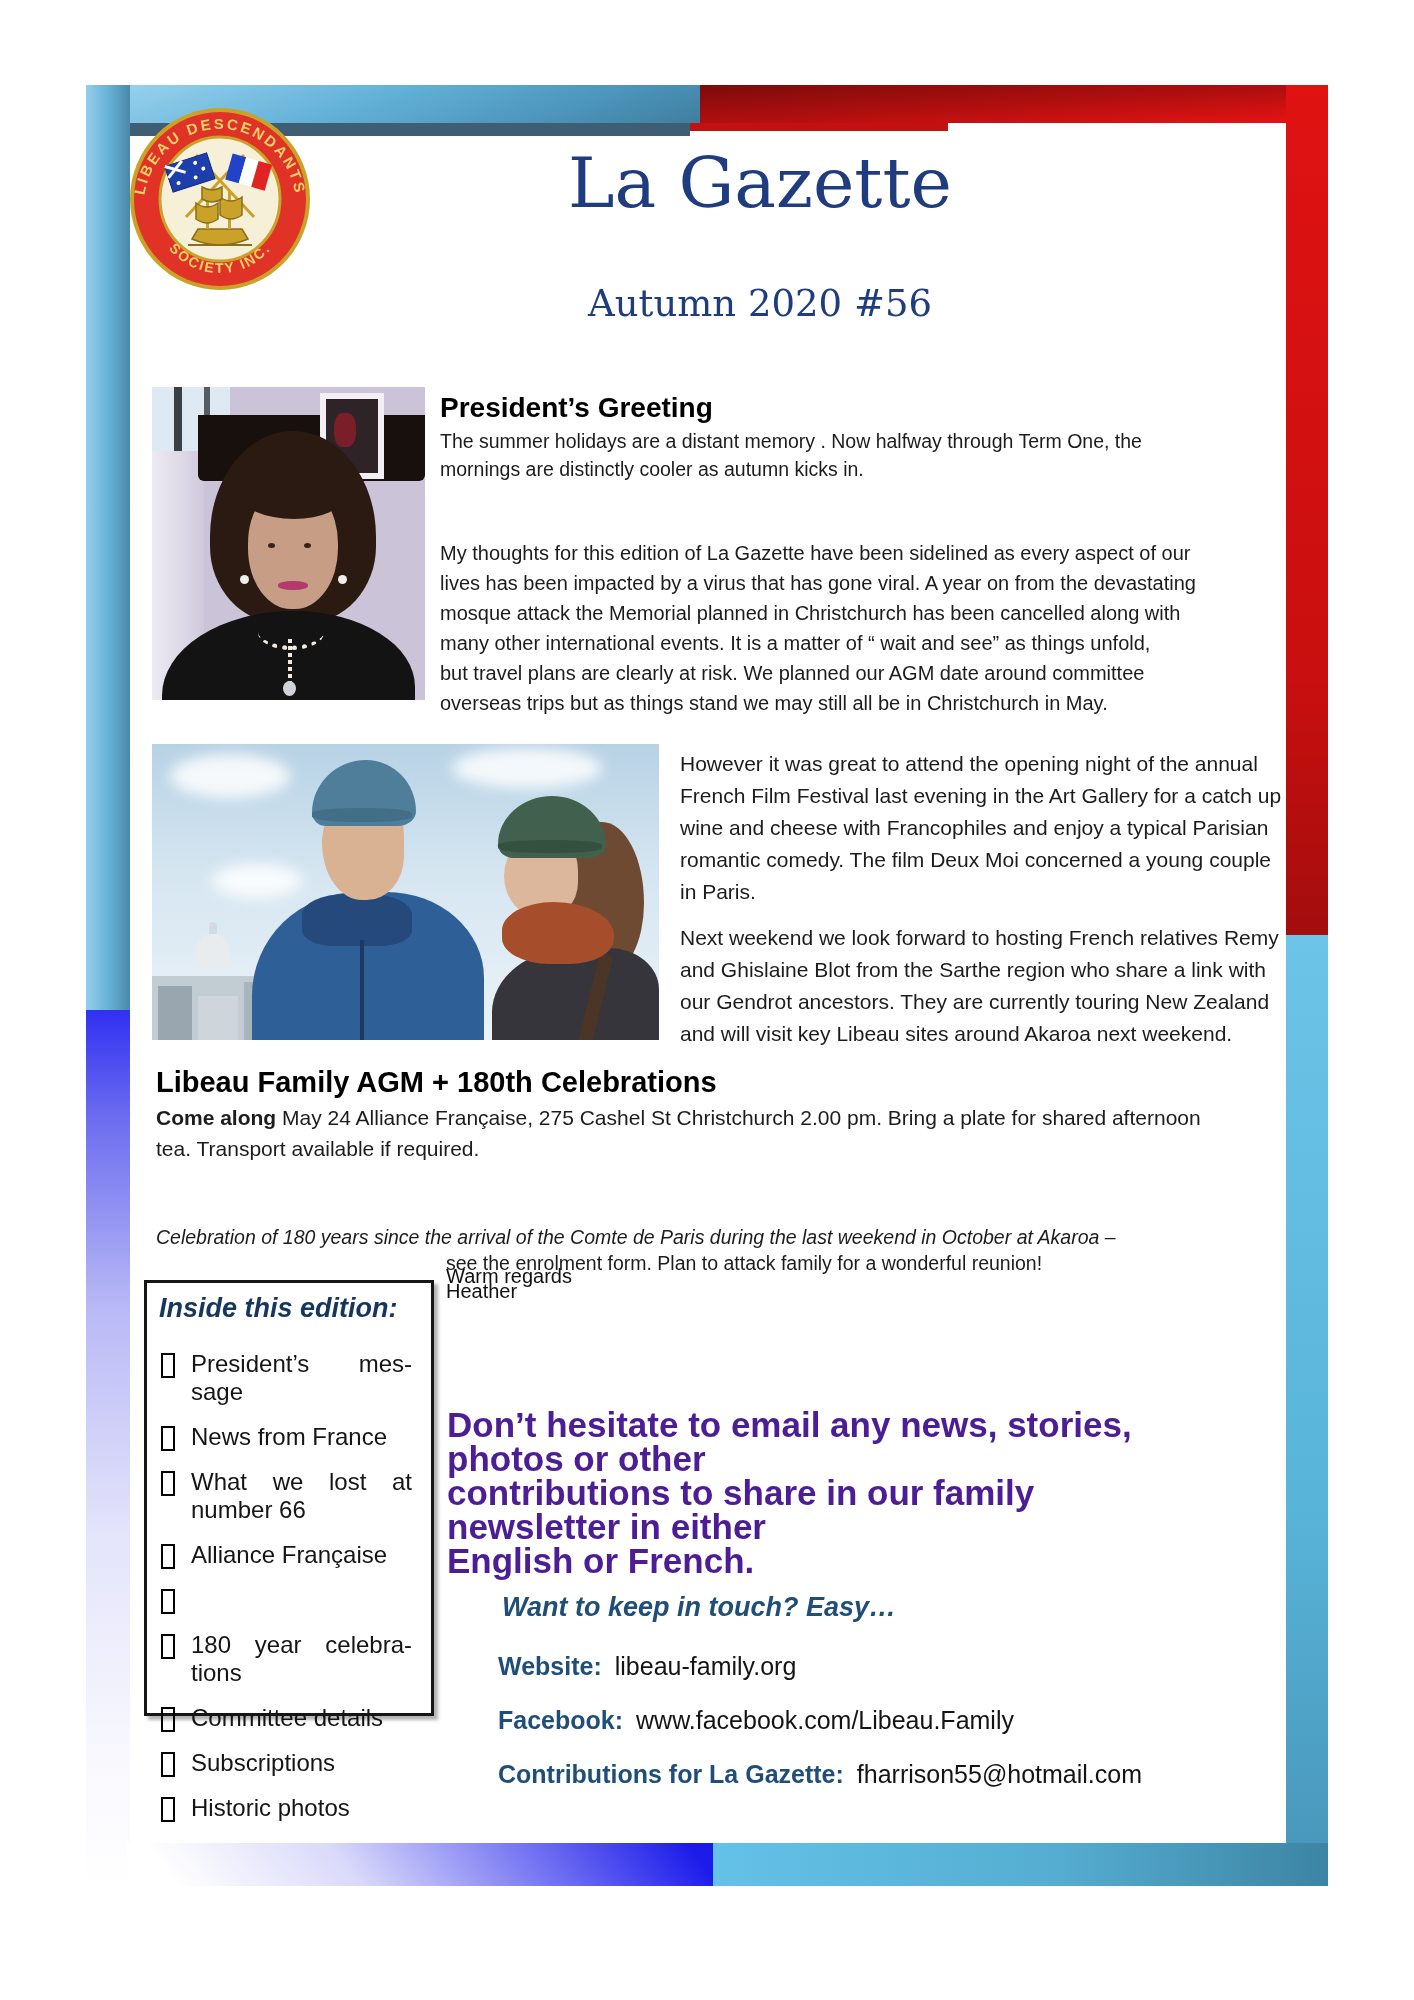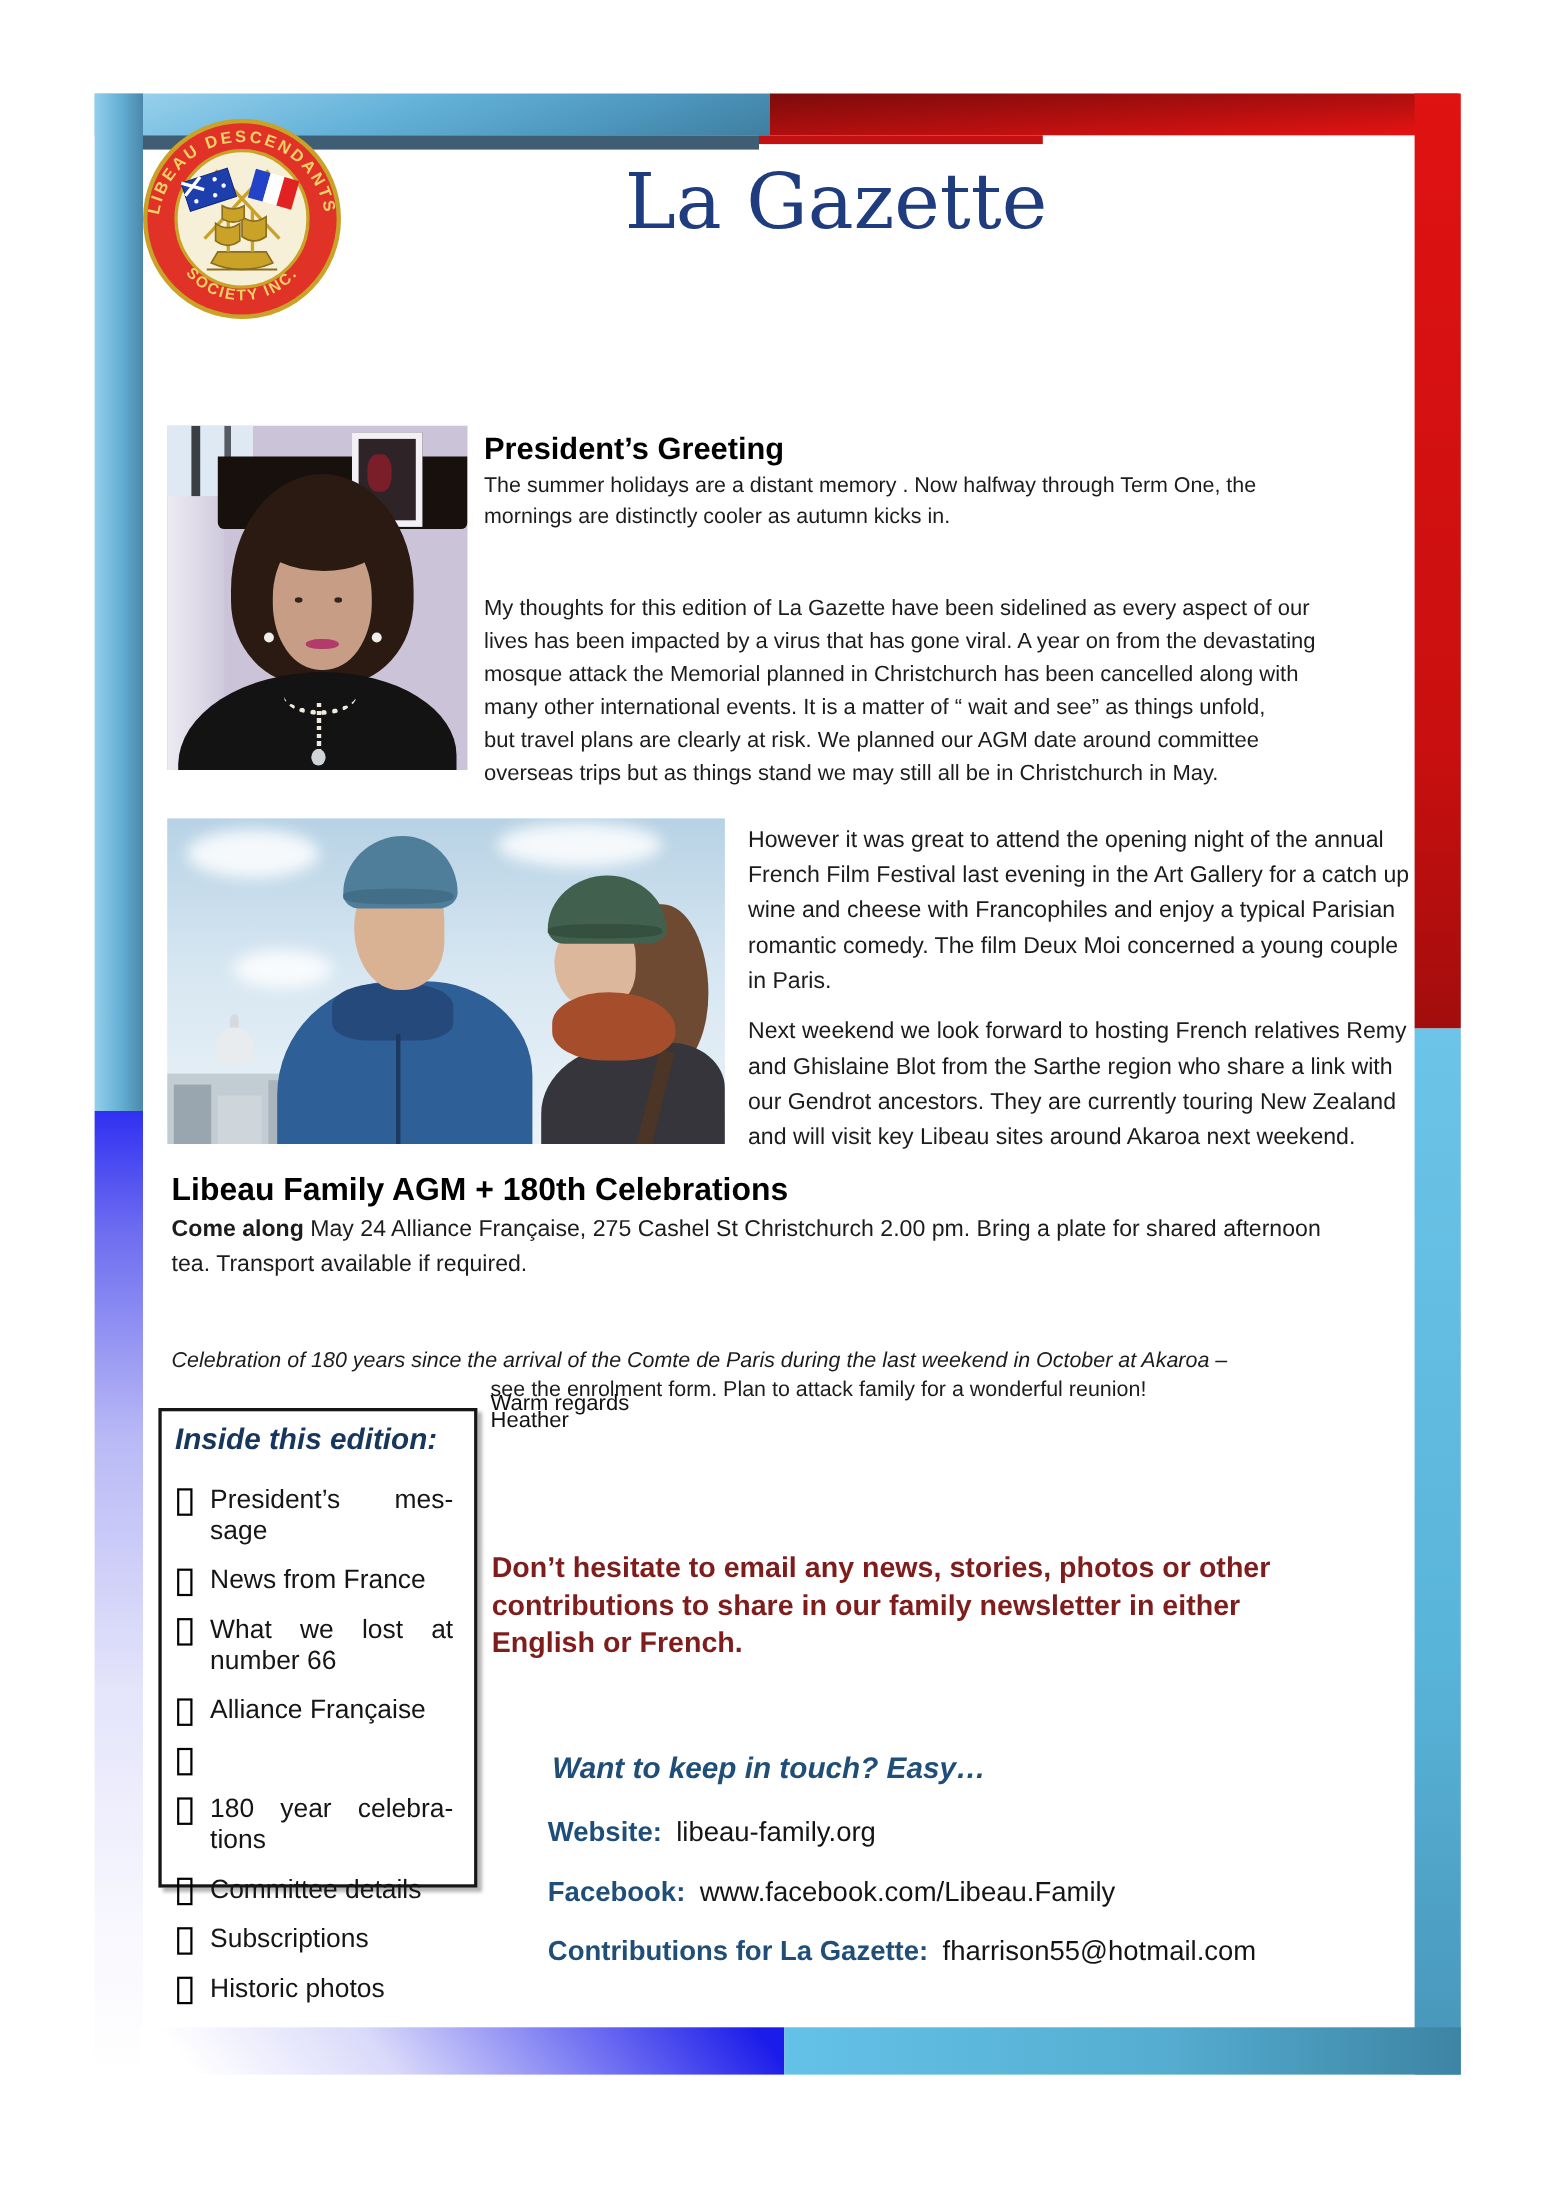--- a/index.html
+++ b/index.html
@@ -40,22 +40,22 @@
   
   .inside-box{left:144px;top:1280px;width:290px;height:436px;background:#fff;
     border:3px solid #161616;box-shadow:4px 4px 3px rgba(120,120,120,.55);box-sizing:border-box;}
   .inside-title{margin:10px 0 0 12px;font-style:italic;font-weight:bold;font-size:27px;color:#17365d;}
   .inside-items{margin:26px 0 0 12px;display:flex;flex-direction:column;gap:17px;}
   .inside-item{display:flex;align-items:flex-start;}
   .tofu{display:inline-block;flex:0 0 auto;width:10px;height:21px;border:2px solid #000;
     margin:3px 16px 0 2px;}
   .item-text{width:221px;font-size:24px;line-height:28px;color:#151515;text-align:justify;}
 
-  .red-note{left:447px;top:1408px;width:710px;font-weight:bold;font-size:26px;line-height:34px;
-    color:#7f1d1d;white-space:pre-line;}
+  .red-note{left:447px;top:1408px;width:710px;font-weight:bold;font-size:35px;line-height:34px;
+    color:#4c1d95;white-space:pre-line;}
   .touch-heading{left:502px;top:1592px;font-style:italic;font-weight:bold;font-size:27px;color:#1f4e79;}
   .contact-row{font-size:25px;color:#111;}
   .contact-label{font-weight:bold;color:#1f4e79;}
   .contact-value{margin-left:13px;color:#141414;}
 
   
   .pres-photo{left:152px;top:387px;width:273px;height:313px;overflow:hidden;background:#cbc3d8;}
   .pres-curtain{left:0;top:0;width:52px;height:313px;
     background:linear-gradient(to right,#eceaf2 0%,#dcd8e6 60%,#cfc9dd 100%);}
   .pres-window{left:0;top:0;width:78px;height:64px;background:#dfe9f4;}
@@ -170,20 +170,21 @@
         <rect x="100" y="84" width="3" height="38" stroke="none"></rect>
         <path d="M 68,96 Q 79,104 90,96 L 90,112 Q 79,120 68,112 Z"></path>
         <path d="M 92,90 Q 103,98 114,90 L 114,108 Q 103,116 92,108 Z"></path>
         <path d="M 74,80 Q 84,86 94,80 L 94,92 Q 84,98 74,92 Z"></path>
         <line x1="60" y1="138" x2="124" y2="138" stroke="#8a6d1f" stroke-width="2" fill="none"></line>
       </g>
     </svg>
   </div>
 
   <div class="abs newsletter-title">La Gazette</div>
+  <div class="abs newsletter-issue">Autumn 2020 #56</div>
 
   <div class="abs pres-photo">
     <div class="abs pres-curtain"></div>
     <div class="abs pres-window"></div>
     <div class="abs pres-window-bar1"></div>
     <div class="abs pres-window-bar2"></div>
     <div class="abs pres-shelf"></div>
     <div class="abs pres-frame"></div>
     <div class="abs pres-frame-photo"></div>
     <div class="abs pres-hair"></div>

